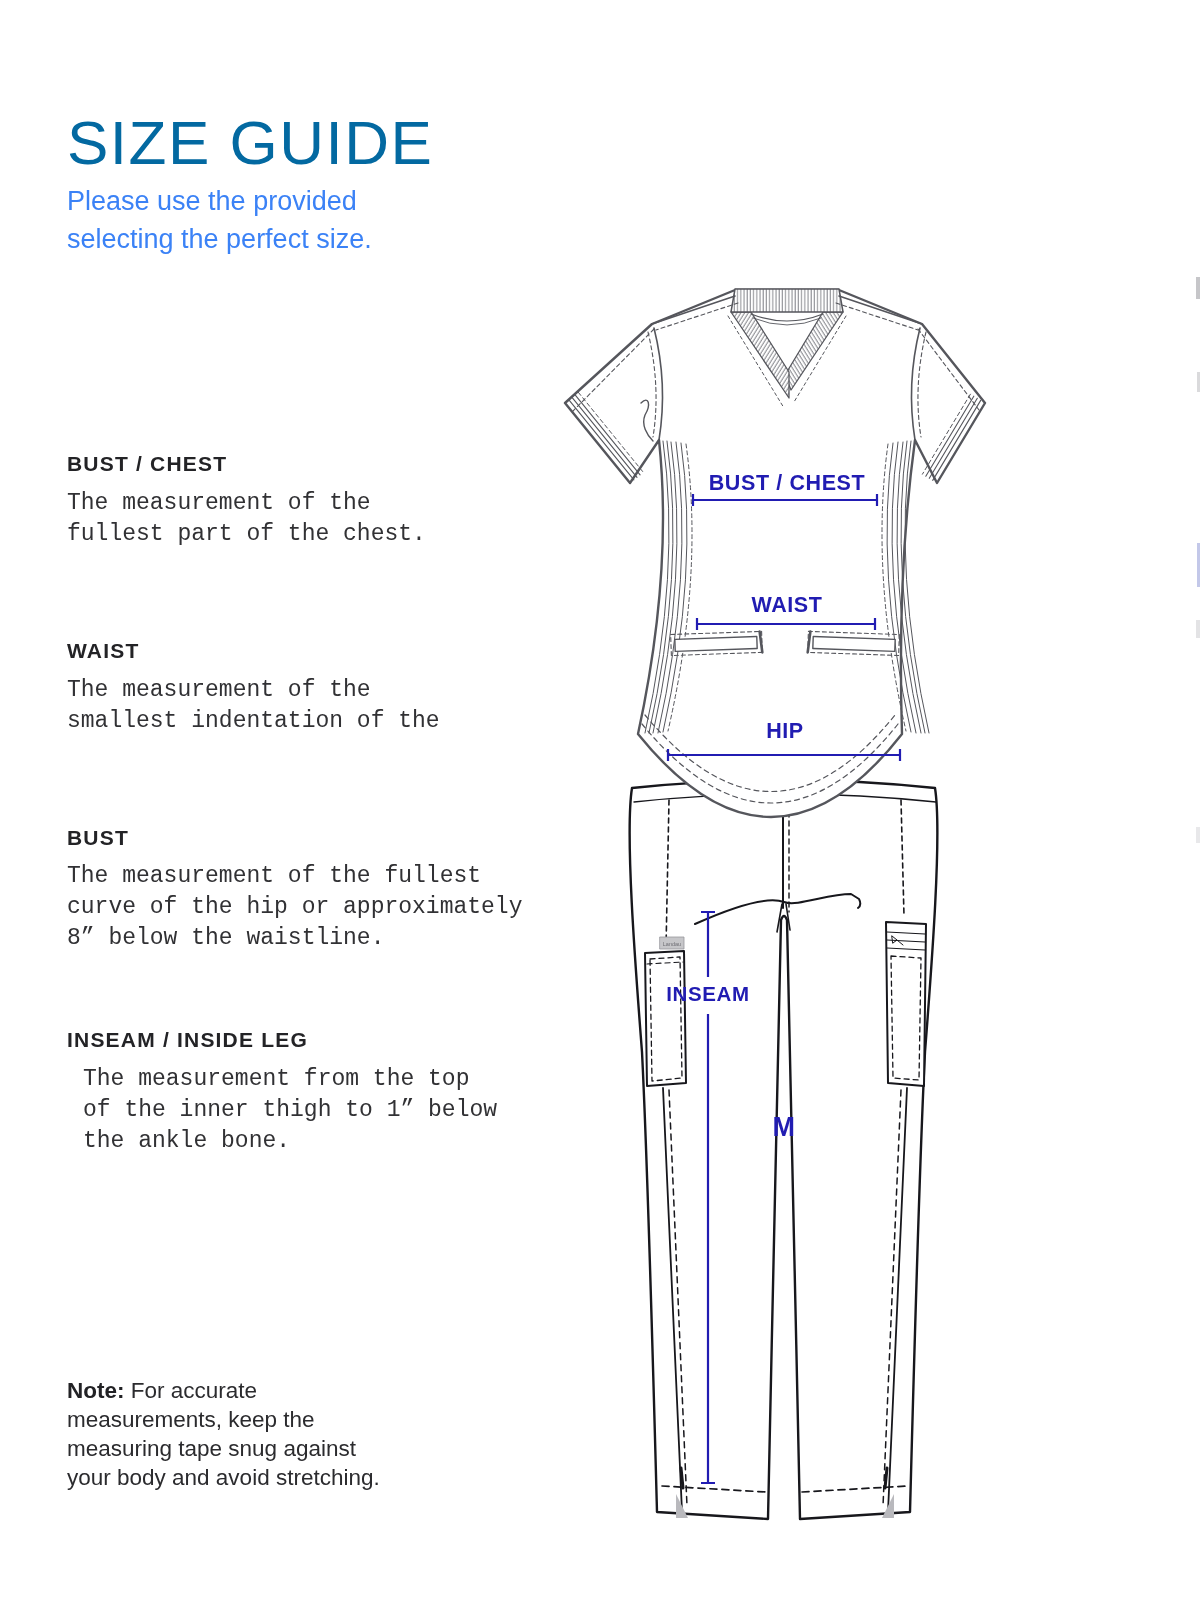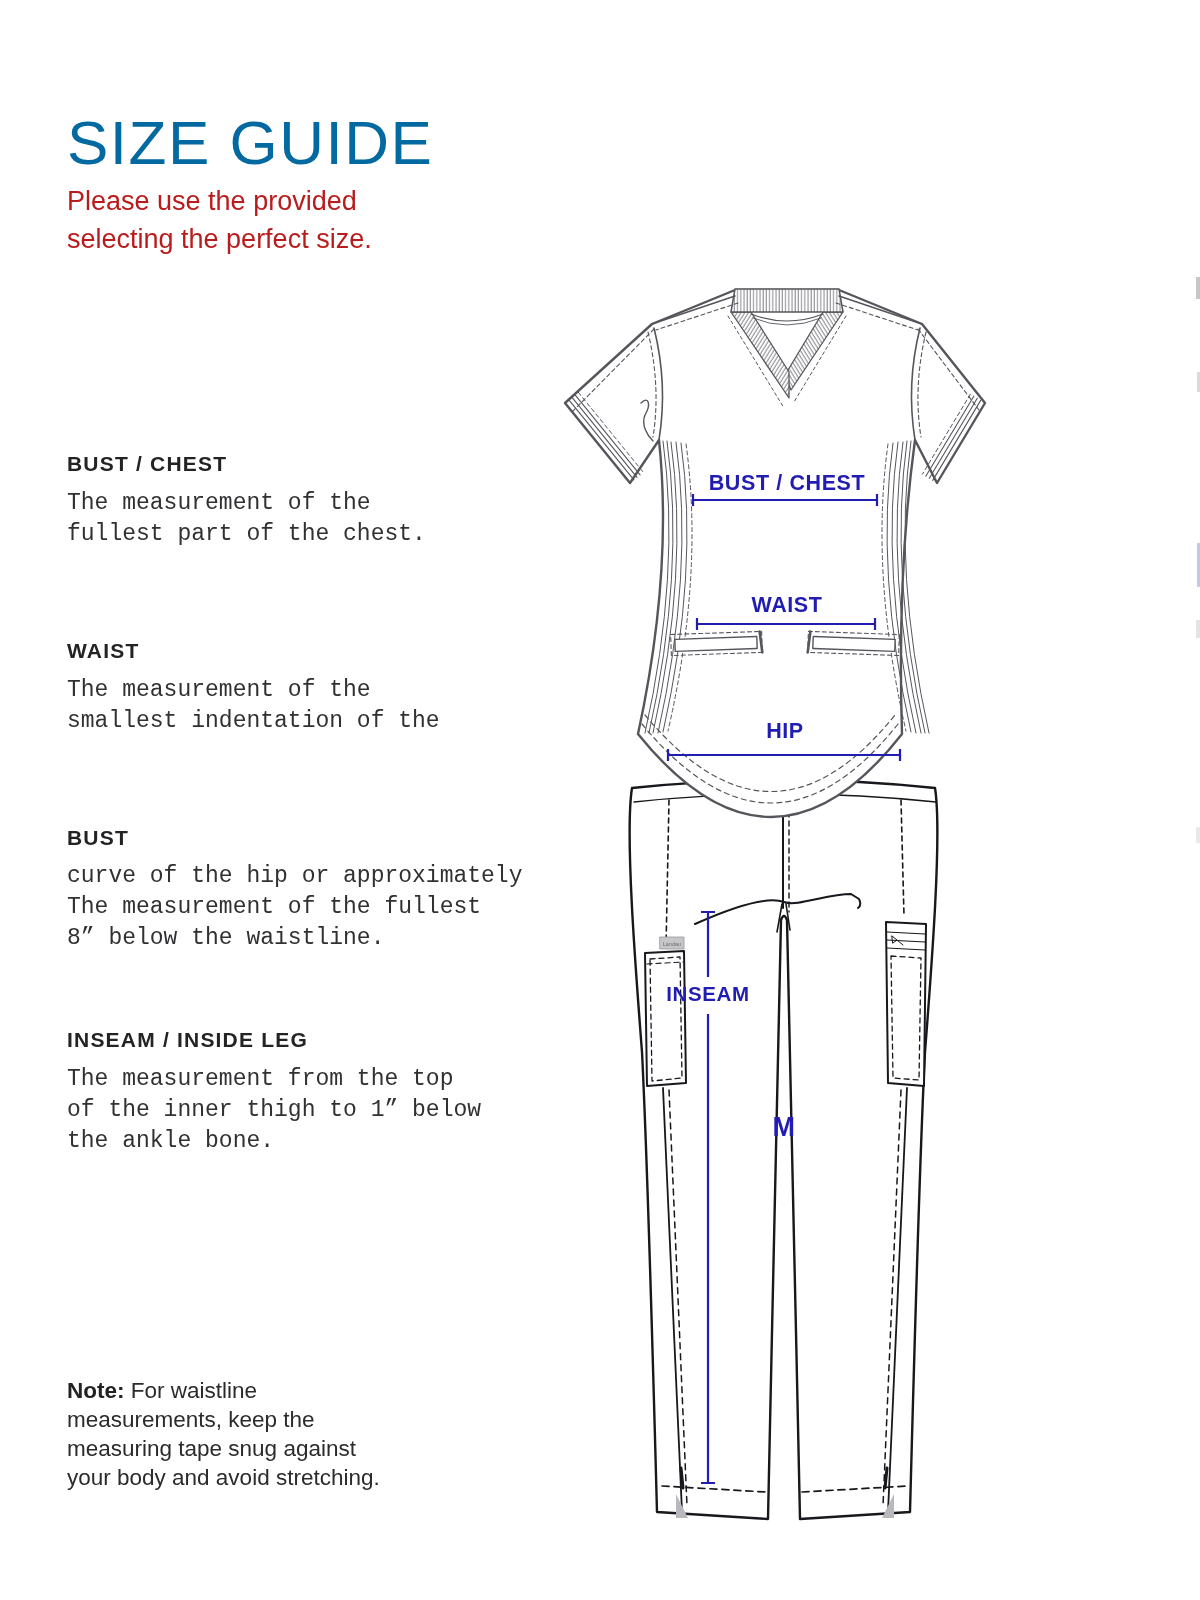--- a/index.html
+++ b/index.html
@@ -1,27 +1,27 @@
 <!DOCTYPE html>
 <html><head>
 <meta charset="utf-8">
 <style>
   html,body{margin:0;padding:0;background:#fff;}
   body{width:1200px;height:1600px;position:relative;overflow:hidden;
        font-family:"Liberation Sans",sans-serif;color:#2e2e31;}
   .abs{position:absolute;}
   .title{left:67px;top:68px;font-size:62px;font-weight:400;letter-spacing:1.5px;
          color:#0369a1;line-height:1.05;}
-  .intro{left:67px;top:182px;font-size:27px;line-height:38px;color:#b91c1c;}
+  .intro{left:67px;top:182px;font-size:27px;line-height:38px;color:#3b82f6;}
   .sec-h{font-size:21px;font-weight:700;letter-spacing:1.2px;color:#232326;}
   .sec-b{font-size:23px;line-height:31px;color:#313134;font-family:Liberation Mono, monospace;}
   .s1h{left:67px;top:452px;} .s1b{left:67px;top:488px;}
   .s2h{left:67px;top:639px;} .s2b{left:67px;top:675px;}
   .s3h{left:67px;top:826px;} .s3b{left:67px;top:861px;}
-  .s4h{left:67px;top:1028px;} .s4b{left:67px;top:1064px;}
+  .s4h{left:67px;top:1028px;} .s4b{left:83px;top:1064px;}
   .note{left:67px;top:1376px;font-size:22.5px;line-height:29px;color:#2b2b2e;}
   .note b{color:#222225;margin-top:32px;}
   .diagram{left:535px;top:272px;width:470px;height:1255px;}
   .frag{position:absolute;}
 </style>
 </head>
 <body>
 
 <h1 class="abs title">SIZE GUIDE</h1>
 
@@ -37,34 +37,34 @@
 </div>
 
 <div class="abs sec-h s2h">WAIST</div>
 <div class="abs sec-b s2b">
   <div>The measurement of the</div>
   <div>smallest indentation of the</div>
 </div>
 
 <div class="abs sec-h s3h">BUST</div>
 <div class="abs sec-b s3b">
+  <div>The measurement of the fullest</div>
   <div>curve of the hip or approximately</div>
-  <div>The measurement of the fullest</div>
   <div>8” below the waistline.</div>
 </div>
 
 <div class="abs sec-h s4h">INSEAM / INSIDE LEG</div>
 <div class="abs sec-b s4b">
   <div>The measurement from the top</div>
   <div>of the inner thigh to 1” below</div>
   <div>the ankle bone.</div>
 </div>
 
 <div class="abs note">
-  <div><b>Note:</b> <span>For waistline</span></div>
+  <div><b>Note:</b> <span>For accurate</span></div>
   <div>measurements, keep the</div>
   <div>measuring tape snug against</div>
   <div>your body and avoid stretching.</div>
 </div>
 
 <svg class="abs diagram" viewBox="0 0 470 1255" xmlns="http://www.w3.org/2000/svg">
   <defs>
     <pattern id="ribsV" width="3.2" height="8" patternUnits="userSpaceOnUse">
       <rect width="3.2" height="8" fill="#ffffff"></rect>
       <line x1="1" y1="0" x2="1" y2="8" stroke="#85868c" stroke-width="1"></line>

